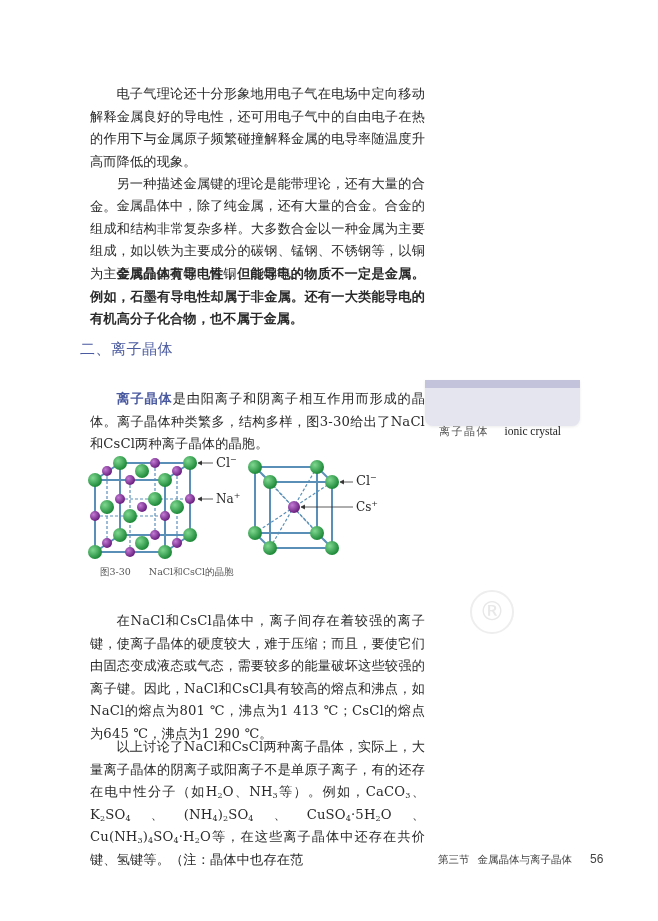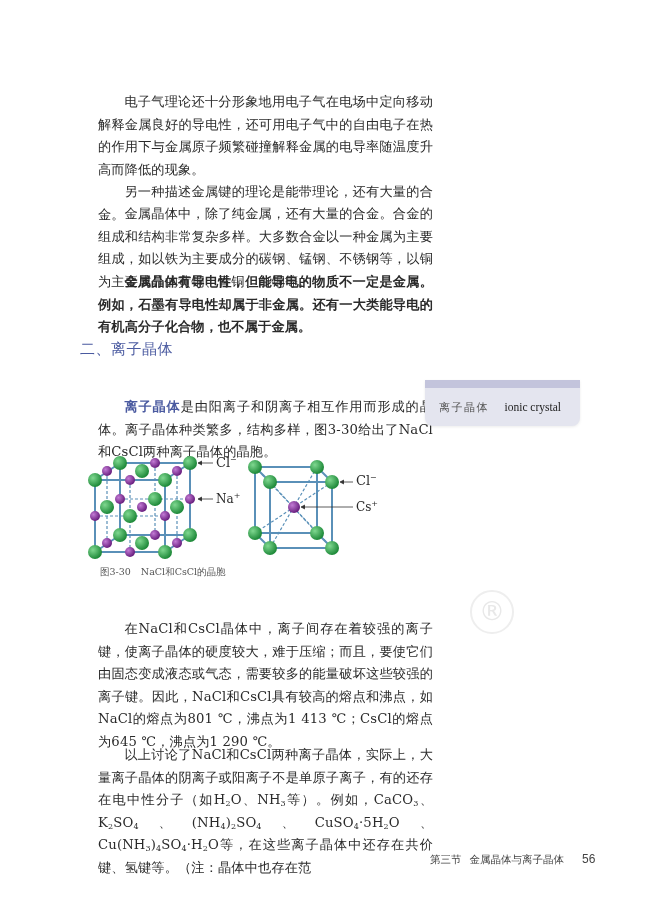--- a/index.html
+++ b/index.html
@@ -1,47 +1,47 @@
 <!DOCTYPE html>
 <html><head>
   <meta charset="utf-8">
   <style>
     html, body { margin: 0; padding: 0; }
     body {
       width: 658px; height: 921px; background: #ffffff; position: relative; overflow: hidden;
       font-family: "DejaVu Serif", "Liberation Serif", serif; color: #2a2a2a;
     }
     .col { position: absolute; left: 82px; width: 335px; }
-    .para { font-size: 13.2px; line-height: 22.6px; text-indent: 2em; margin: 16px; text-align: justify; letter-spacing: 0.15px; }
+    .para { font-size: 13.2px; line-height: 22.6px; text-indent: 2em; margin: 8px; text-align: justify; letter-spacing: 0.15px; }
     .p1 { top: 75px; }
     .p2 { top: 165px; }
     .p3 { top: 187px; }
     .p4 { top: 255px; font-weight: bold; }
     .heading {
       position: absolute; left: 80px; top: 340px; font-family: "DejaVu Sans", "Liberation Sans", sans-serif;
       font-size: 15px; font-weight: normal; color: #4a5aa0; letter-spacing: 0.5px;
     }
     .p5 { top: 380px; }
     .term { color: #4a5aa0; font-weight: bold; font-family: "DejaVu Sans", "Liberation Sans", sans-serif; }
     .sidebox {
       position: absolute; left: 425px; top: 380px; width: 155px; height: 46px;
       background: #e4e5ef; border-radius: 0 0 8px 8px; box-shadow: 0 1px 3px rgba(0,0,0,0.08);
     }
     .sidebox .bar { height: 8px; background: #c3c4dc; }
-    .sidebox .row { padding: 12px 0 0 14px; font-size: 11px; }
+    .sidebox .row { padding: 12px 0 0 14px; font-size: 11px; margin-top: 24px; }
     .sidebox .cn { color: #555; letter-spacing: 1.5px; margin-right: 12px; }
     .sidebox .en { color: #222; font-family: "Liberation Serif", serif; font-size: 11.5px; }
     .figure { position: absolute; left: 85px; top: 455px; width: 320px; height: 110px; text-align: right; }
     .fig-caption { position: absolute; left: 100px; top: 566px; font-size: 9.5px; color: #555; }
-    .fig-caption .num { margin-right: 10px; }
+    .fig-caption .num { margin-right: 18px; }
     .p6 { top: 602px; }
     .p7 { top: 728px; }
     .watermark { position: absolute; left: 470px; top: 590px; width: 40px; height: 40px; border: 2px solid #eee; border-radius: 50%; color: #e8e8e8; font-size: 26px; text-align: center; line-height: 38px; font-family: "DejaVu Sans", sans-serif; }
     .footer { position: absolute; left: 430px; top: 852px; font-size: 10.5px; color: #444; }
-    .footer .sec { margin-right: 8px; }
+    .footer .sec { margin-right: 8px; margin-left: 8px; }
     .footer .title { margin-right: 18px; }
     .footer .page { font-family: "Liberation Sans", sans-serif; font-size: 12px; }
     sub { font-size: 8px; vertical-align: -2px; line-height: 0; }
   </style>
 </head>
 <body>
 
 <p class="col para p1">电子气理论还十分形象地用电子气在电场中定向移动解释金属良好的导电性，还可用电子气中的自由电子在热的作用下与金属原子频繁碰撞解释金属的电导率随温度升高而降低的现象。</p>
 <p class="col para p2">另一种描述金属键的理论是能带理论，还有大量的合金。</p>
 <p class="col para p3">金属晶体中，除了纯金属，还有大量的合金。合金的组成和结构非常复杂多样。大多数合金以一种金属为主要组成，如以铁为主要成分的碳钢、锰钢、不锈钢等，以铜为主要成分的黄铜、青铜、白铜等。</p>

